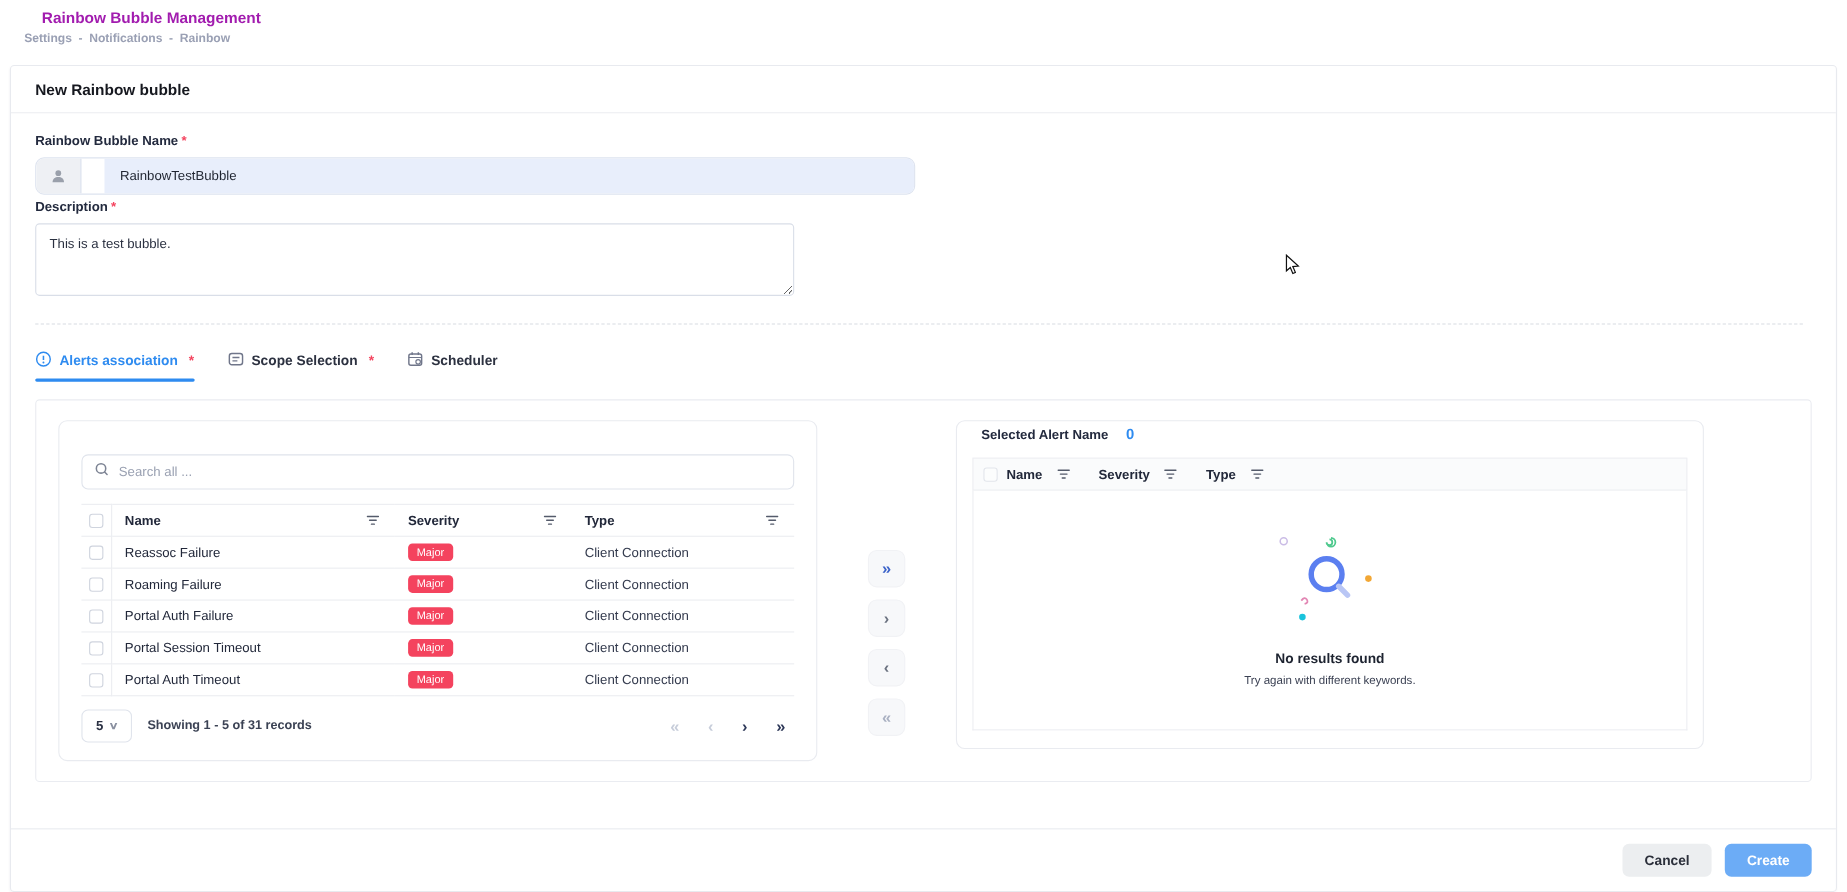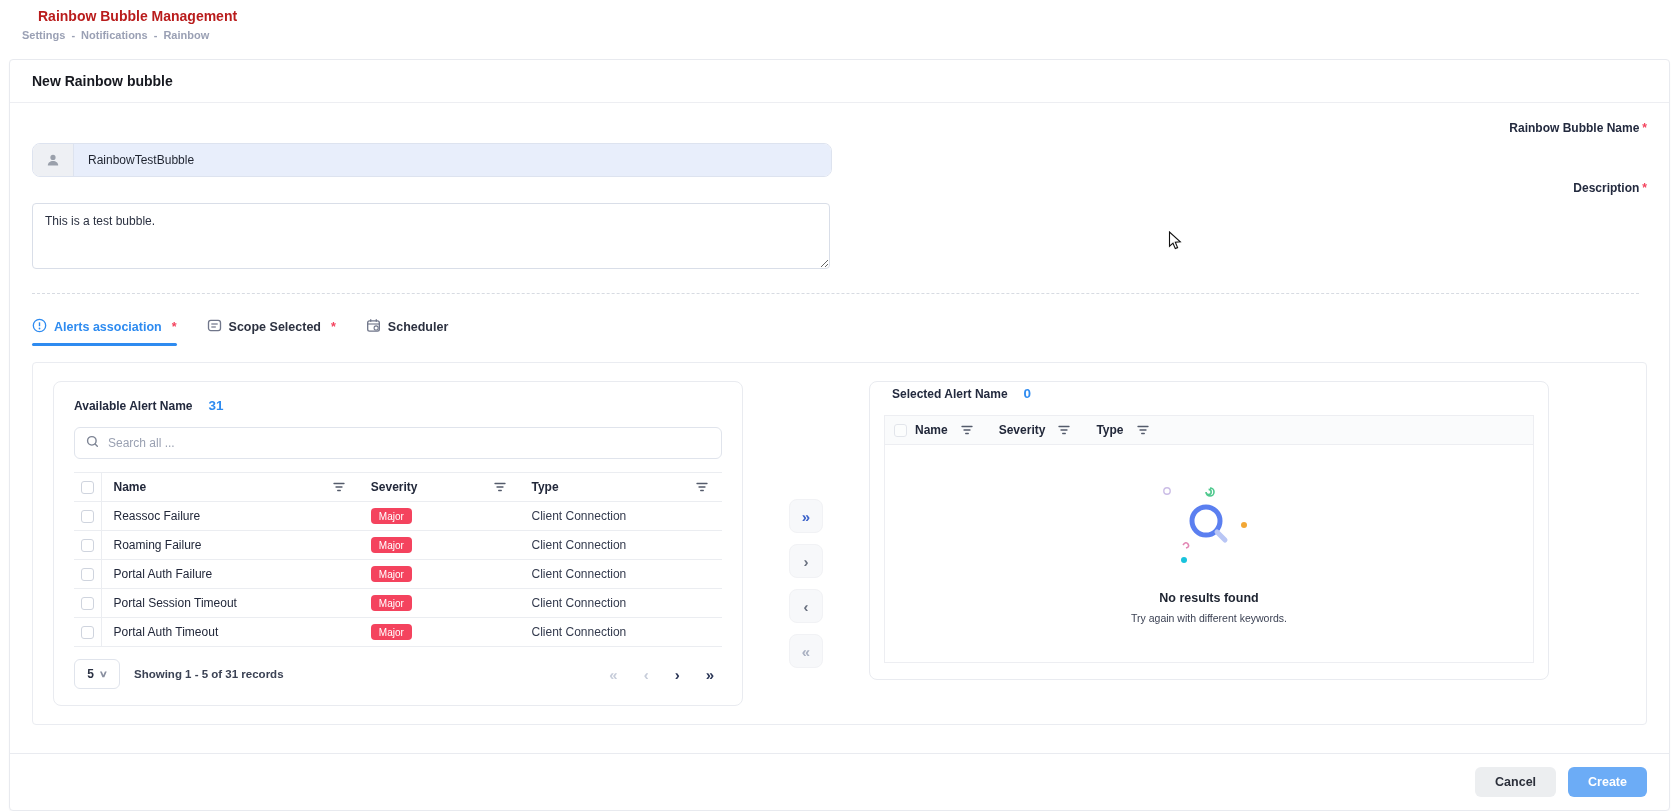--- a/index.html
+++ b/index.html
@@ -1,37 +1,37 @@
 <!DOCTYPE html>
 <html><head>
 <meta charset="utf-8">
 <style>
   * { margin:0; padding:0; box-sizing:border-box; }
   html,body { width:1679px; height:811px; background:#fff; overflow:hidden;
     font-family:"Liberation Sans", sans-serif; color:#1f2430; }
 
   .page-header { padding:8px 22px 6px; }
-  .page-title { font-size:14px; font-weight:700; color:#b91c1c;padding-left:16px; }
+  .page-title { font-size:14px; font-weight:700; color:#a21caf;padding-left:16px; }
   .breadcrumb { margin-top:5px; font-size:11px; color:#9aa0b4; font-weight:600; display:flex; gap:6px; }
 
   .card { margin:12px 9px 0; border:1px solid #e8eaef; border-radius:4px; background:#fff;
     height:752px; display:flex; flex-direction:column; box-shadow:0 1px 2px rgba(20,30,60,.03); }
   .card-header { padding:13px 22px; border-bottom:1px solid #edeef2; font-size:14px; font-weight:700; color:#16181f; }
   .card-body { padding:18px 22px 0; flex:1; }
 
-  .field-label { font-size:12px; font-weight:600; color:#232a3e; margin-bottom:8px;text-align:right; }
+  .field-label { font-size:12px; font-weight:600; color:#232a3e; margin-bottom:8px; }
   .req { color:#f4435e; margin-left:3px; }
 
-  .input-group { width:800px; height:34px; display:flex; border:1px solid #dde3ef; border-radius:8px; overflow:hidden; }
+  .input-group { width:800px; height:34px; display:flex; border:1px solid #dde3ef; border-radius:8px; overflow:hidden;gap:21px; }
   .input-addon { width:41px; background:#eef0f4; border-right:1px solid #dde3ef; display:flex; align-items:center; justify-content:center; }
   .input-group input { flex:1; border:0; outline:none; background:#e8eefb; padding:0 14px;
     font-size:12px; color:#1f2430; font-family:"Liberation Sans", sans-serif; }
 
   .desc-wrap { margin-top:4px; }
-  textarea { width:798px; height:66px; border:1px solid #d9dee8; border-radius:4px; padding:10px 12px;
+  textarea { width:690px; height:66px; border:1px solid #d9dee8; border-radius:4px; padding:10px 12px;
     font-size:12px; color:#2a3040; font-family:"Liberation Sans", sans-serif; resize:both; outline:none; }
 
   .dashed-divider { margin:20px 8px 0 0; border-top:1px dashed #d7dbe2; }
 
   .tabs { display:flex; gap:30px; margin-top:24px; }
   .tab { display:flex; align-items:center; gap:7px; font-size:12.5px; font-weight:600; color:#2c3140;
     padding-bottom:10px; position:relative; cursor:pointer; }
   .tab.active { color:#2e8bf0; }
   .tab.active .underline { position:absolute; left:0; right:0; bottom:0; height:3px; background:#2e8bf0; border-radius:2px; }
 
@@ -151,44 +151,40 @@
         <span class="underline"></span>
       </div>
       <div class="tab">
         <span>
           <svg width="15" height="15" viewBox="0 0 16 16">
               <rect x="1.6" y="2.6" width="12.8" height="10.8" rx="2.4" fill="none" stroke="#70768a" stroke-width="1.4"></rect>
               <line x1="4.6" y1="6.4" x2="11.4" y2="6.4" stroke="#70768a" stroke-width="1.3"></line>
               <line x1="4.6" y1="9.6" x2="9.4" y2="9.6" stroke="#70768a" stroke-width="1.3"></line>
             </svg>
         </span>
-        <span>Scope Selected</span>
+        <span>Scope Selection</span>
         <span class="req">*</span>
       </div>
       <div class="tab">
         <span>
           <svg width="15" height="15" viewBox="0 0 16 16">
               <rect x="1.8" y="3" width="12.4" height="11" rx="2" fill="none" stroke="#70768a" stroke-width="1.4"></rect>
               <line x1="1.8" y1="6.4" x2="14.2" y2="6.4" stroke="#70768a" stroke-width="1.2"></line>
               <line x1="5" y1="1.4" x2="5" y2="4" stroke="#70768a" stroke-width="1.4"></line>
               <line x1="11" y1="1.4" x2="11" y2="4" stroke="#70768a" stroke-width="1.4"></line>
               <circle cx="10.8" cy="10.6" r="2.2" fill="none" stroke="#70768a" stroke-width="1.1"></circle>
             </svg>
         </span>
         <span>Scheduler</span>
       </div>
     </div>
 
     <div class="assoc-box">
 
       <div class="panel panel-left">
-        <div class="panel-head">
-          <span>Available Alert Name</span>
-          <span class="count">31</span>
-        </div>
         <div class="search-box">
           <span>
             <svg width="13" height="13" viewBox="0 0 14 14">
                 <circle cx="6.3" cy="6.3" r="4.6" fill="none" stroke="#7d8494" stroke-width="1.5"></circle>
                 <line x1="9.8" y1="9.8" x2="12.2" y2="12.2" stroke="#7d8494" stroke-width="1.5" stroke-linecap="round"></line>
               </svg>
           </span>
           <input type="text" placeholder="Search all ..." style="">
         </div>
 

